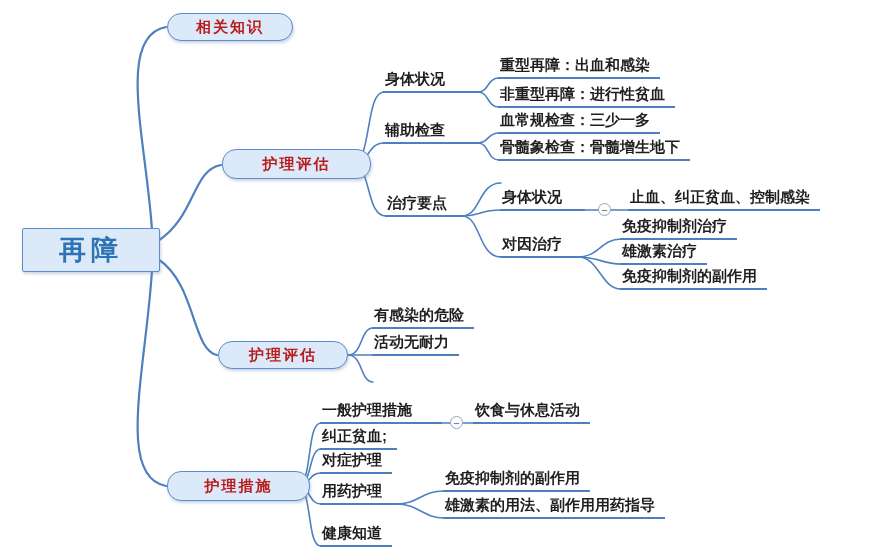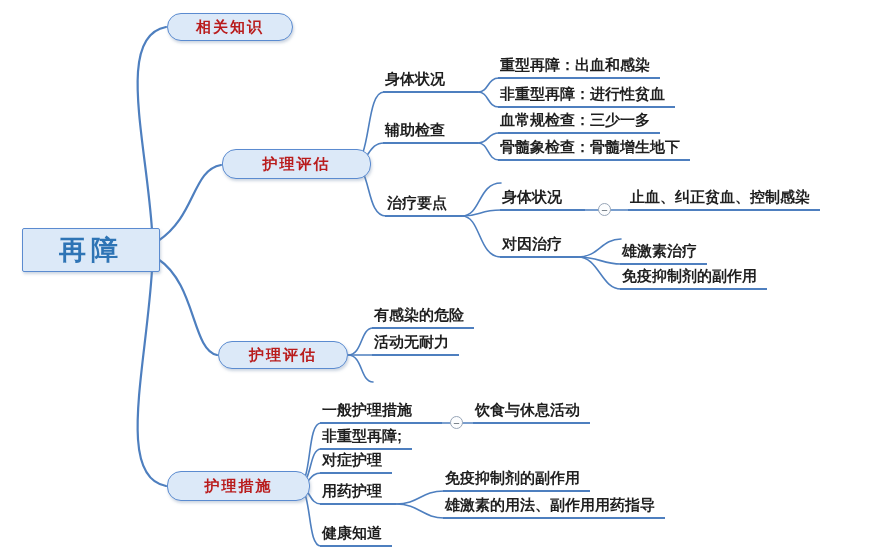--- a/index.html
+++ b/index.html
@@ -79,29 +79,30 @@
   <div class="topic" style="left:498px;top:85px">非重型再障：进行性贫血</div>
 
   <div class="topic" style="left:383px;top:121px;width:95px">辅助检查</div>
   <div class="topic" style="left:498px;top:111px">血常规检查：三少一多</div>
   <div class="topic" style="left:498px;top:138px">骨髓象检查：骨髓增生地下</div>
 
   <div class="topic" style="left:385px;top:194px;width:77px">治疗要点</div>
   <div class="topic" style="left:500px;top:188px;width:85px">身体状况</div>
   <div class="topic" style="left:628px;top:188px">止血、纠正贫血、控制感染</div>
   <div class="topic" style="left:500px;top:235px;width:78px">对因治疗</div>
+  <div class="topic" style="left:620px;top:217px">免疫抑制剂治疗</div>
   <div class="topic" style="left:620px;top:242px">雄激素治疗</div>
   <div class="topic" style="left:620px;top:267px">免疫抑制剂的副作用</div>
 
   <div class="topic" style="left:372px;top:306px">有感染的危险</div>
   <div class="topic" style="left:372px;top:333px">活动无耐力</div>
 
   <div class="topic" style="left:320px;top:401px;width:122px">一般护理措施</div>
   <div class="topic" style="left:473px;top:401px">饮食与休息活动</div>
-  <div class="topic" style="left:320px;top:427px">非重型再障;</div>
+  <div class="topic" style="left:320px;top:427px">纠正贫血;</div>
   <div class="topic" style="left:320px;top:451px">对症护理</div>
   <div class="topic" style="left:320px;top:482px;width:76px">用药护理</div>
   <div class="topic" style="left:443px;top:469px">免疫抑制剂的副作用</div>
   <div class="topic" style="left:443px;top:496px">雄激素的用法、副作用用药指导</div>
   <div class="topic" style="left:320px;top:524px">健康知道</div>
 
   <div class="collapse" style="left:598px;top:203px">−</div>
   <div class="collapse" style="left:450px;top:416px">−</div>
 
 </div>

